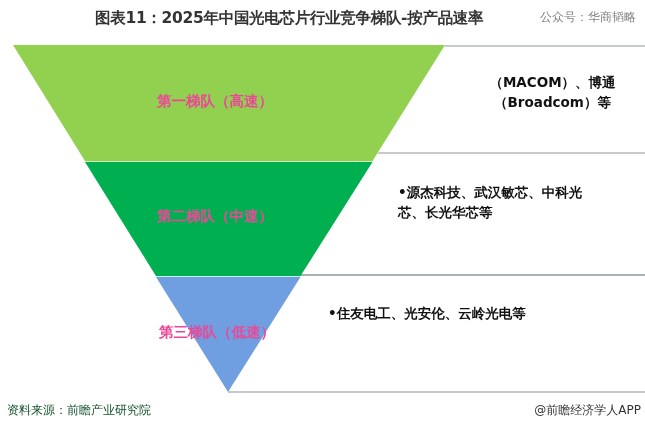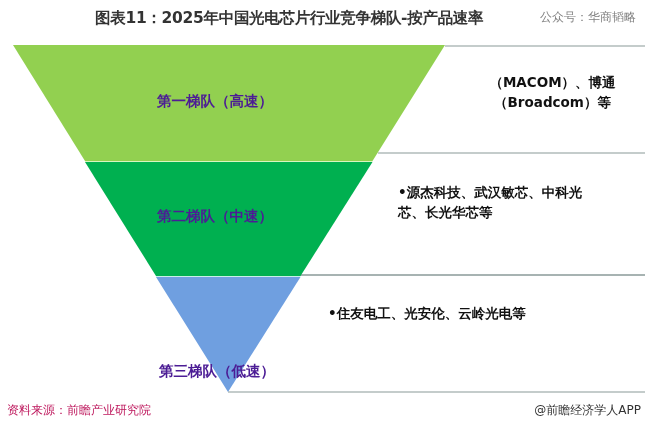--- a/index.html
+++ b/index.html
@@ -4,26 +4,26 @@
 <style>
   html, body { margin: 0; padding: 0; background: #ffffff; }
   body { width: 645px; height: 435px; position: relative; overflow: hidden;
          font-family: "DejaVu Sans", "Liberation Sans", sans-serif; }
   .title { position: absolute; left: 95px; top: 8px; width: 626px; height: 22px;
            font-size: 15.5px; font-weight: bold; color: #333333; white-space: nowrap;
            font-family: "DejaVu Sans", sans-serif; letter-spacing: -0.3px; }
   .watermark-top { position: absolute; left: 540px; top: 9px; font-size: 12px; color: #555;
            white-space: nowrap; opacity: 0.75; font-family: "DejaVu Sans", sans-serif; }
   svg.pyramid { position: absolute; left: 0; top: 0; }
-  .tier-label { position: absolute; font-size: 14.5px; font-weight: bold; color: #4c1d95;
+  .tier-label { position: absolute; font-size: 14.5px; font-weight: bold; color: #ec4899;
            white-space: nowrap; font-family: "DejaVu Serif", serif; }
   .company-text { position: absolute; font-size: 13.5px; font-weight: bold; color: #111;
            line-height: 20px; font-family: "DejaVu Sans", sans-serif; }
   .company-text.center { text-align: center; }
-  .footer-left { position: absolute; left: 7px; top: 402px; font-size: 12px; color: #be185d;
+  .footer-left { position: absolute; left: 7px; top: 402px; font-size: 12px; color: #14532d;
            font-family: "DejaVu Sans", sans-serif; }
   .footer-right { position: absolute; right: 4px; top: 402px; font-size: 12px; color: #333;
            font-family: "DejaVu Sans", sans-serif; }
 </style>
 </head>
 <body>
 
 <div class="title">图表11：2025年中国光电芯片行业竞争梯队-按产品速率</div>
 <div class="watermark-top">公众号：华商韬略</div>
 
@@ -36,21 +36,21 @@
 
   <polygon points="13,45 445,45 372.5,161 85,161" fill="#92D050"></polygon>
   <polygon points="85,162 372.5,162 300.5,276 156,276" fill="#00B050"></polygon>
   <polygon points="156,277 300.5,277 228,392" fill="#6F9FE0"></polygon>
   <line x1="85" y1="161.5" x2="372.5" y2="161.5" stroke="#d8f5c0" stroke-width="1.2"></line>
   <line x1="156" y1="276.5" x2="300.5" y2="276.5" stroke="#c8f0e8" stroke-width="1.2"></line>
 </svg>
 
 <div class="tier-label" style="left:157px; top:92px;">第一梯队（高速）</div>
 <div class="tier-label" style="left:157px; top:207px;font-family:Liberation Serif, serif;">第二梯队（中速）</div>
-<div class="tier-label" style="left:159px; top:323px;margin-top:39px;">第三梯队（低速）</div>
+<div class="tier-label" style="left:159px; top:323px;">第三梯队（低速）</div>
 
 <div class="company-text center" style="left:470px; top:72px; width:165px;">
   <div>（MACOM）、博通</div>
   <div>（Broadcom）等</div>
 </div>
 
 <div class="company-text" style="left:398px; top:182px; width:240px;">
   <div>•源杰科技、武汉敏芯、中科光</div>
   <div>芯、长光华芯等</div>
 </div>

